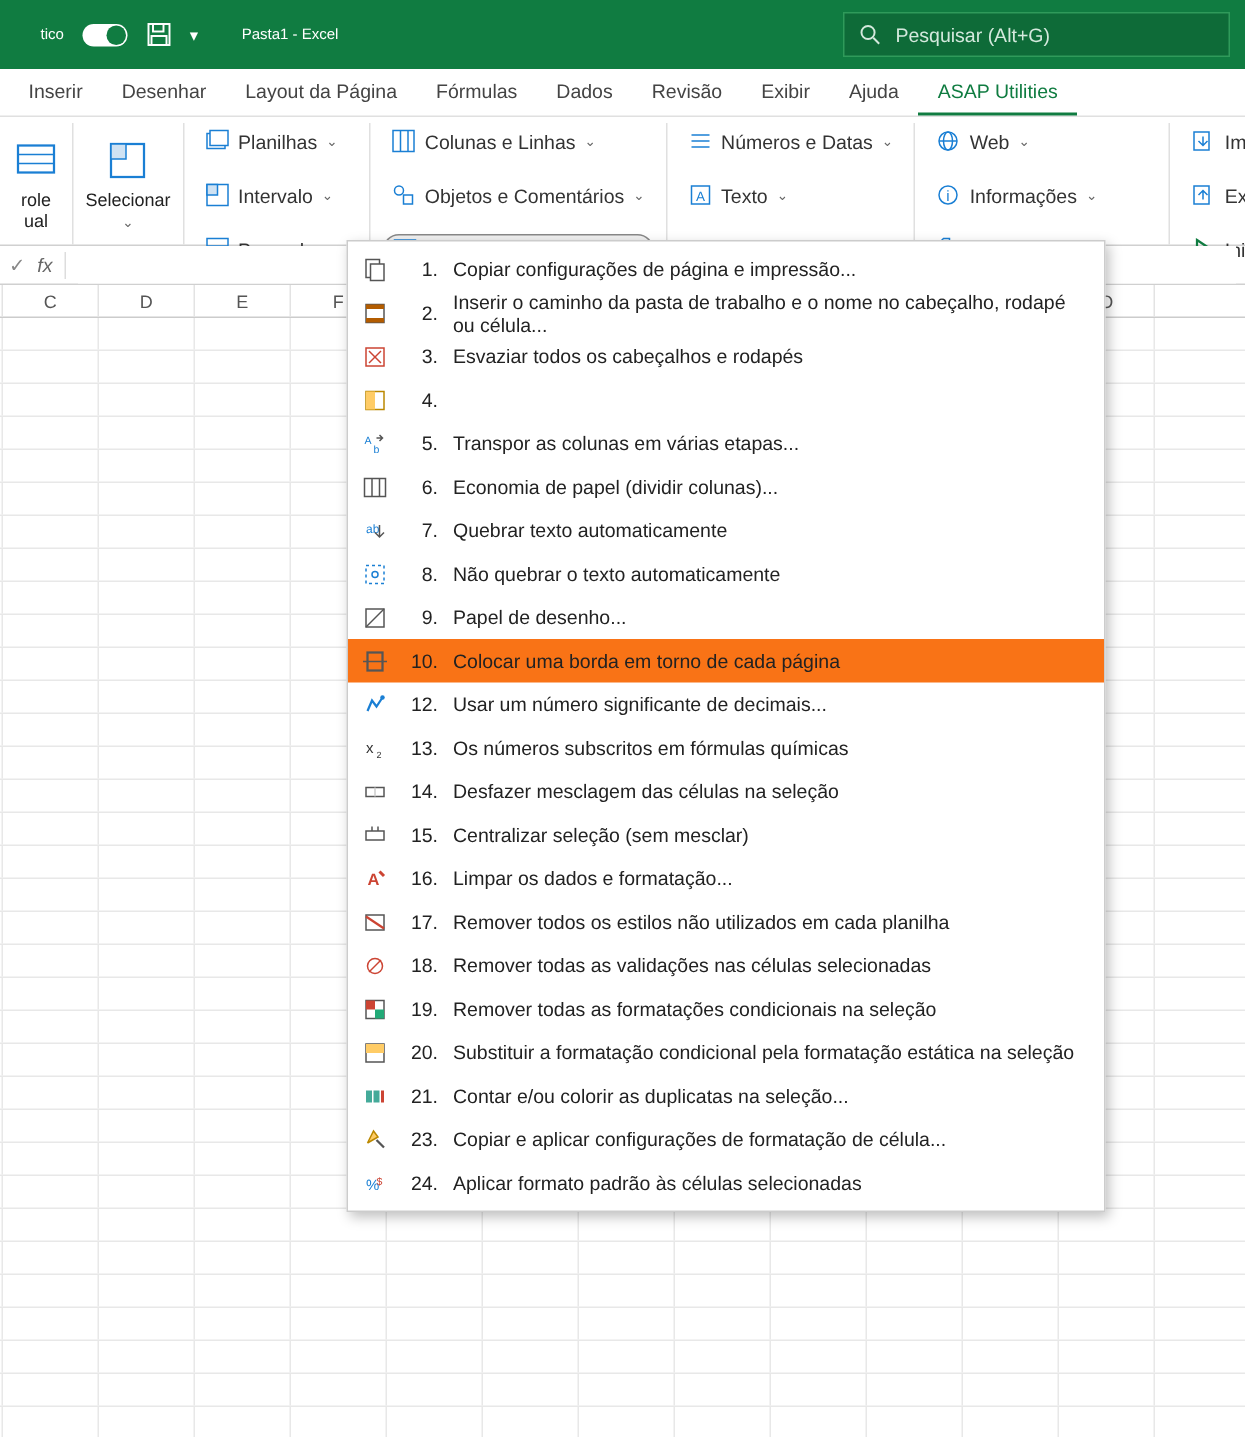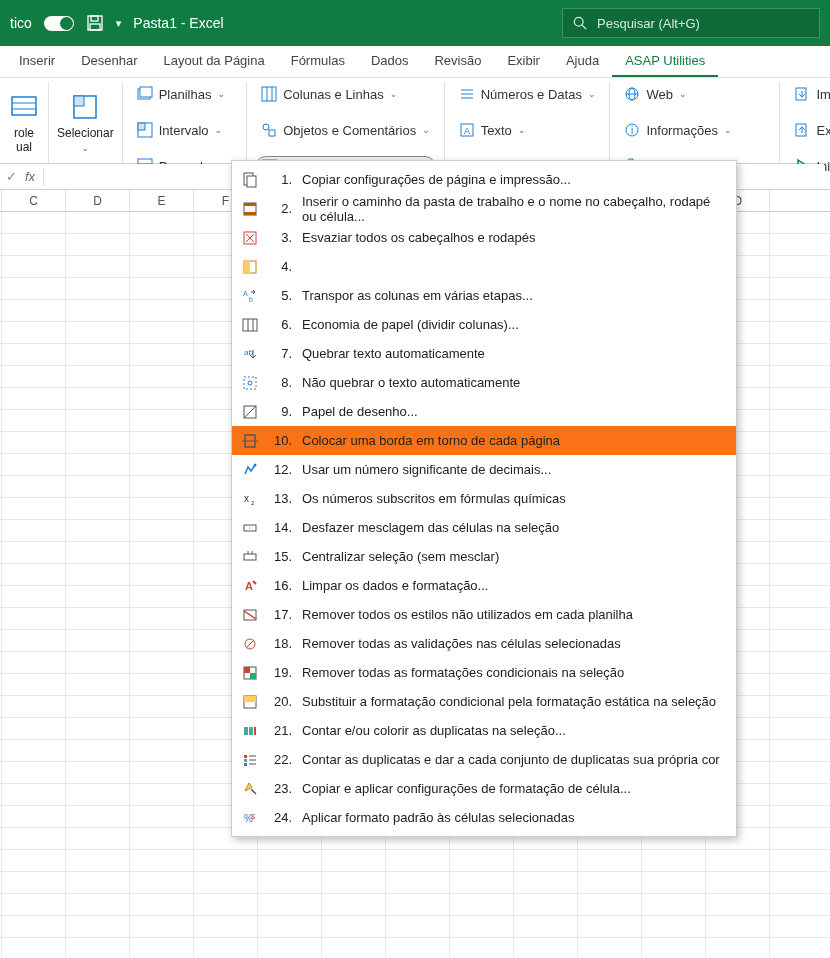--- a/index.html
+++ b/index.html
@@ -41,21 +41,21 @@
       width: 13px; height: 13px;
       background: #107c41;
       border-radius: 50%;
     }
     .titlebar-icon {
       width: 18px; height: 18px;
       display: inline-flex;
       align-items: center;
       justify-content: center;
     }
-    .titlebar-text { font-size: 14px; }
+    .titlebar-text { font-size: 10px; margin-left: 17px; }
     .searchbox {
       margin-left: auto;
       background: #0e6b38;
       border: 1px solid #2f9a5a;
       height: 30px;
       width: 258px;
       display: flex;
       align-items: center;
       padding: 0 10px;
       gap: 10px;
@@ -1190,34 +1190,20 @@
           <rect x="7" y="4" width="4" height="8" fill="#4a9"></rect>
           <rect x="12" y="4" width="2" height="8" fill="#c43"></rect>
         </svg>
       </span>
       <span class="menu-num">21.</span>
       <span class="menu-text">Contar e/ou colorir as duplicatas na seleção...</span>
     </div>
     <div class="menu-item">
       <span class="menu-icon">
         <svg width="16" height="16" viewBox="0 0 16 16">
-          <rect x="2" y="3" width="3" height="3" fill="#c43"></rect>
-          <rect x="2" y="7" width="3" height="3" fill="#4a9"></rect>
-          <rect x="2" y="11" width="3" height="3" fill="#37d"></rect>
-          <line x1="7" y1="4" x2="14" y2="4" stroke="#555"></line>
-          <line x1="7" y1="8" x2="14" y2="8" stroke="#555"></line>
-          <line x1="7" y1="12" x2="14" y2="12" stroke="#555"></line>
-        </svg>
-      </span>
-      <span class="menu-num">22.</span>
-      <span class="menu-text">Contar as duplicatas e dar a cada conjunto de duplicatas sua própria cor</span>
-    </div>
-    <div class="menu-item">
-      <span class="menu-icon">
-        <svg width="16" height="16" viewBox="0 0 16 16">
           <path d="M3 10 L7 2 L10 6 L3 10" fill="#fc6" stroke="#b80"></path>
           <path d="M9 8 L14 13" stroke="#555" stroke-width="1.5"></path>
         </svg>
       </span>
       <span class="menu-num">23.</span>
       <span class="menu-text">Copiar e aplicar configurações de formatação de célula...</span>
     </div>
     <div class="menu-item">
       <span class="menu-icon">
         <svg width="16" height="16" viewBox="0 0 16 16">

